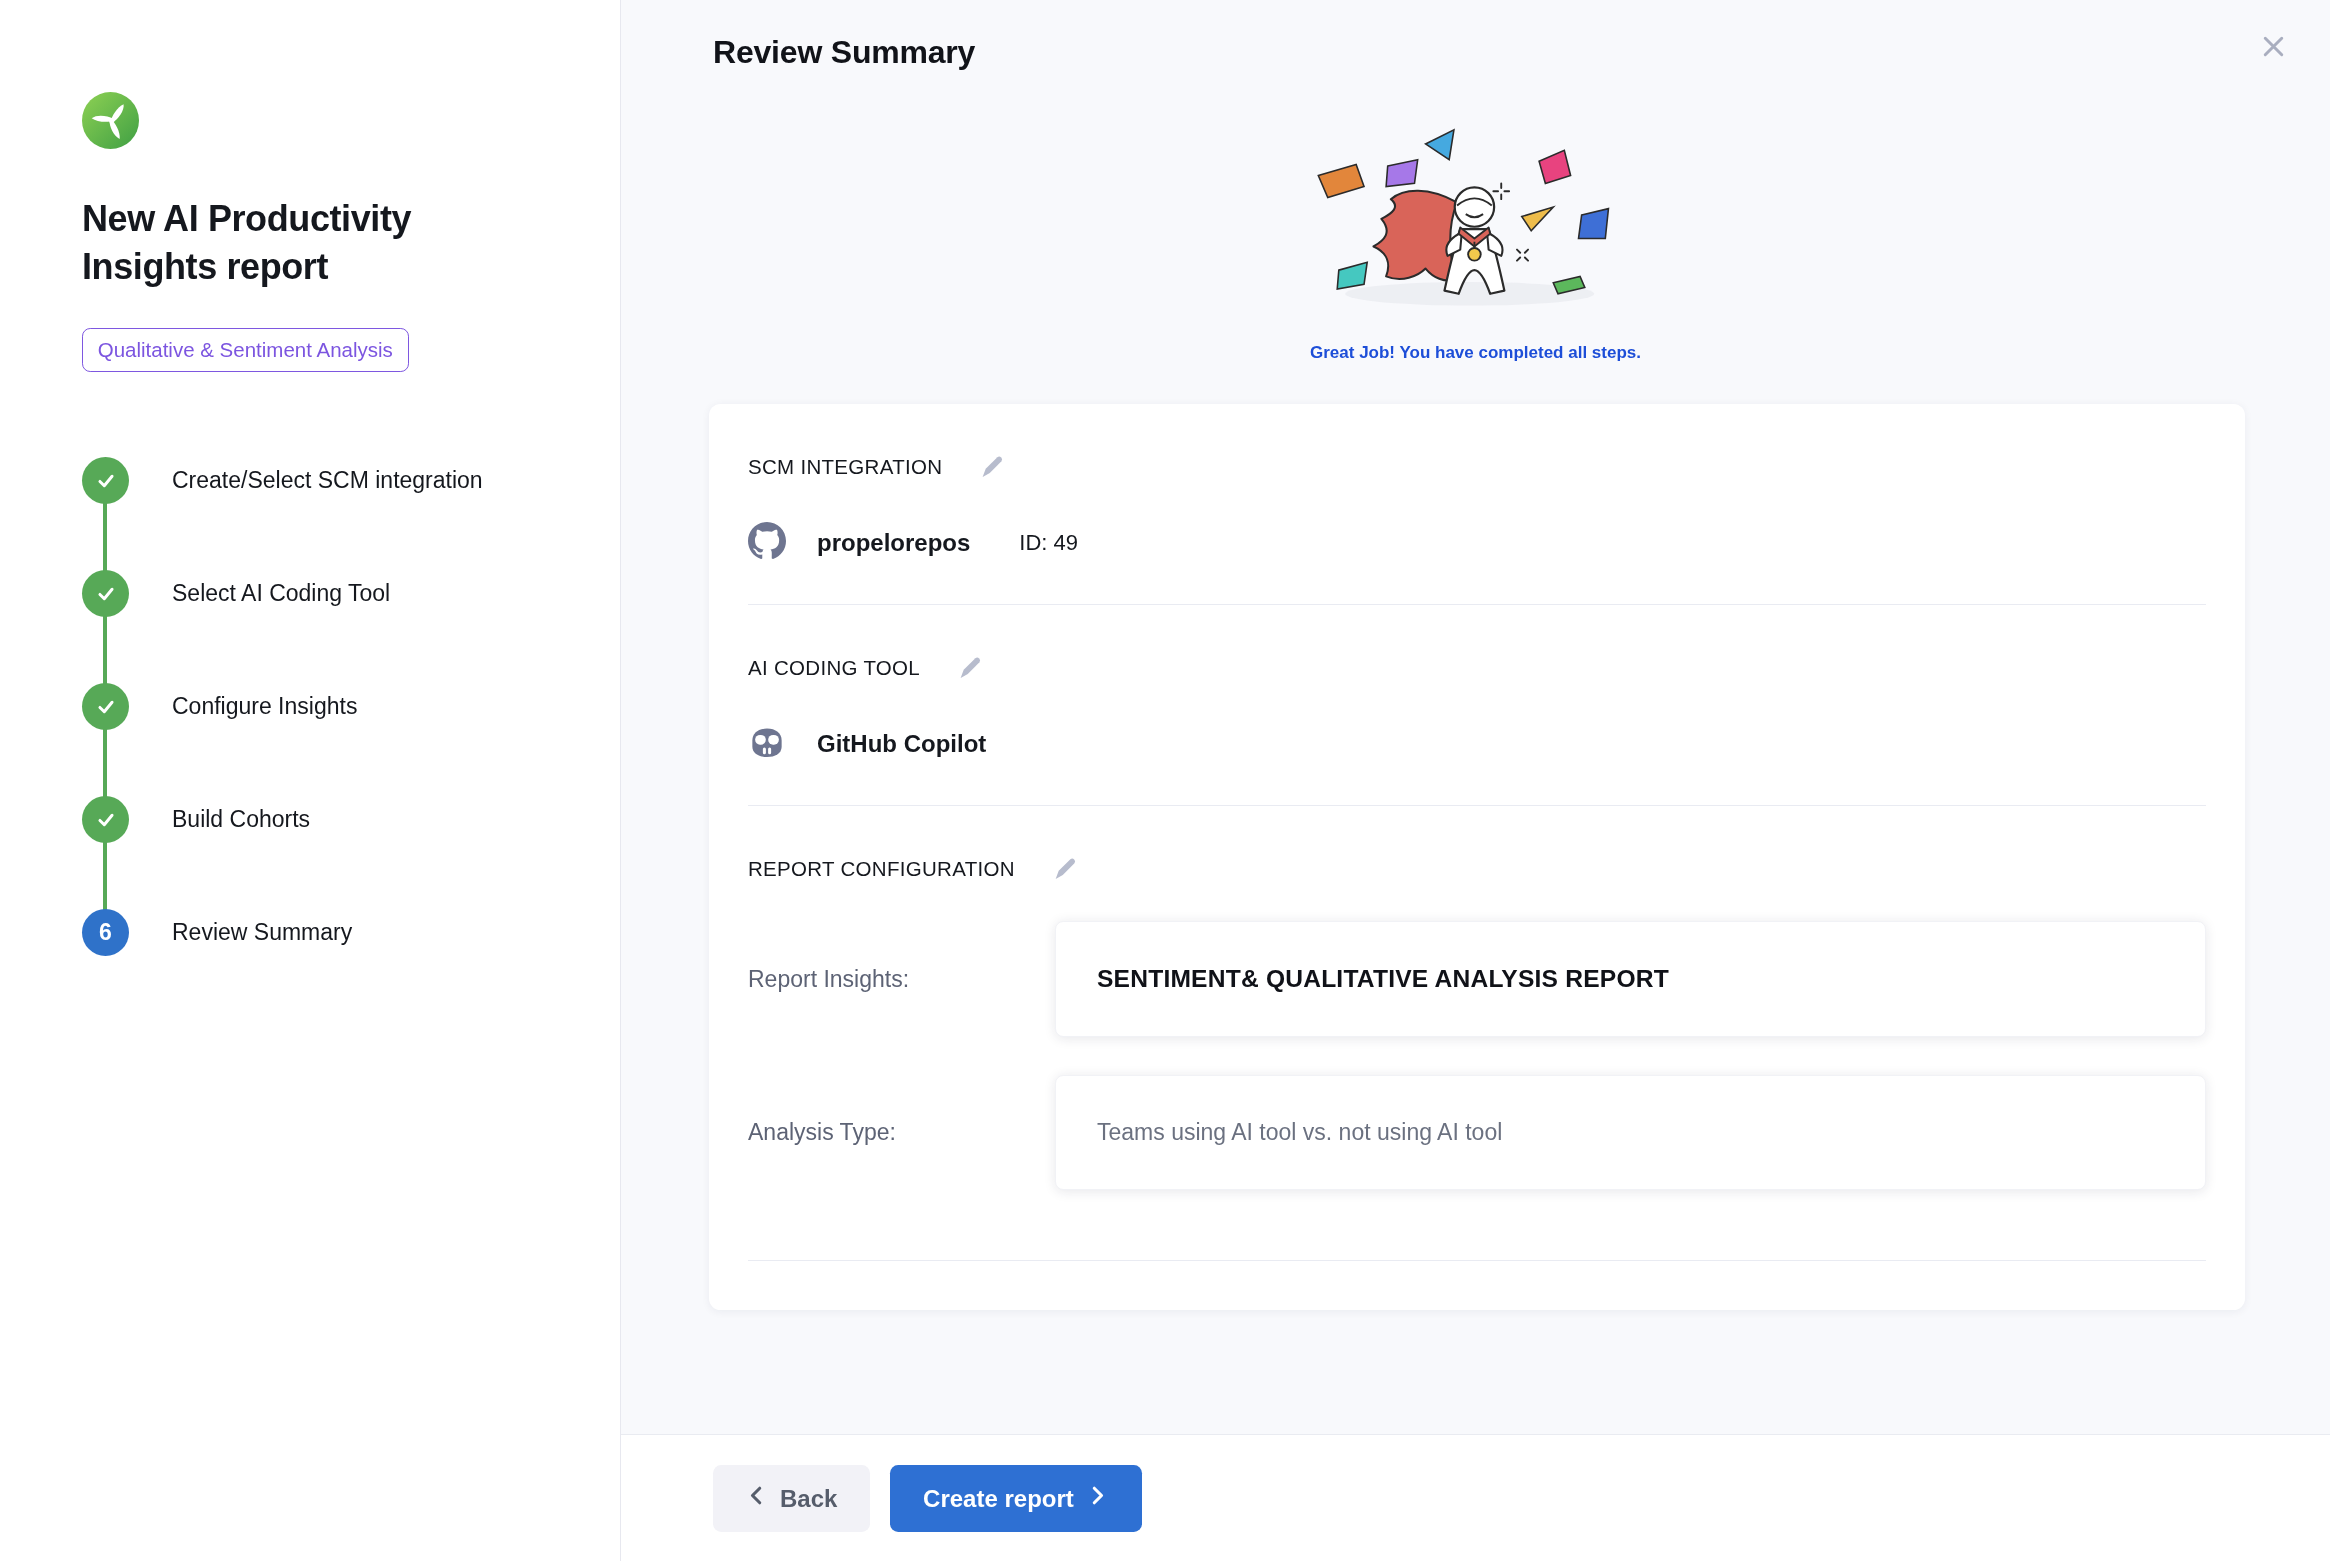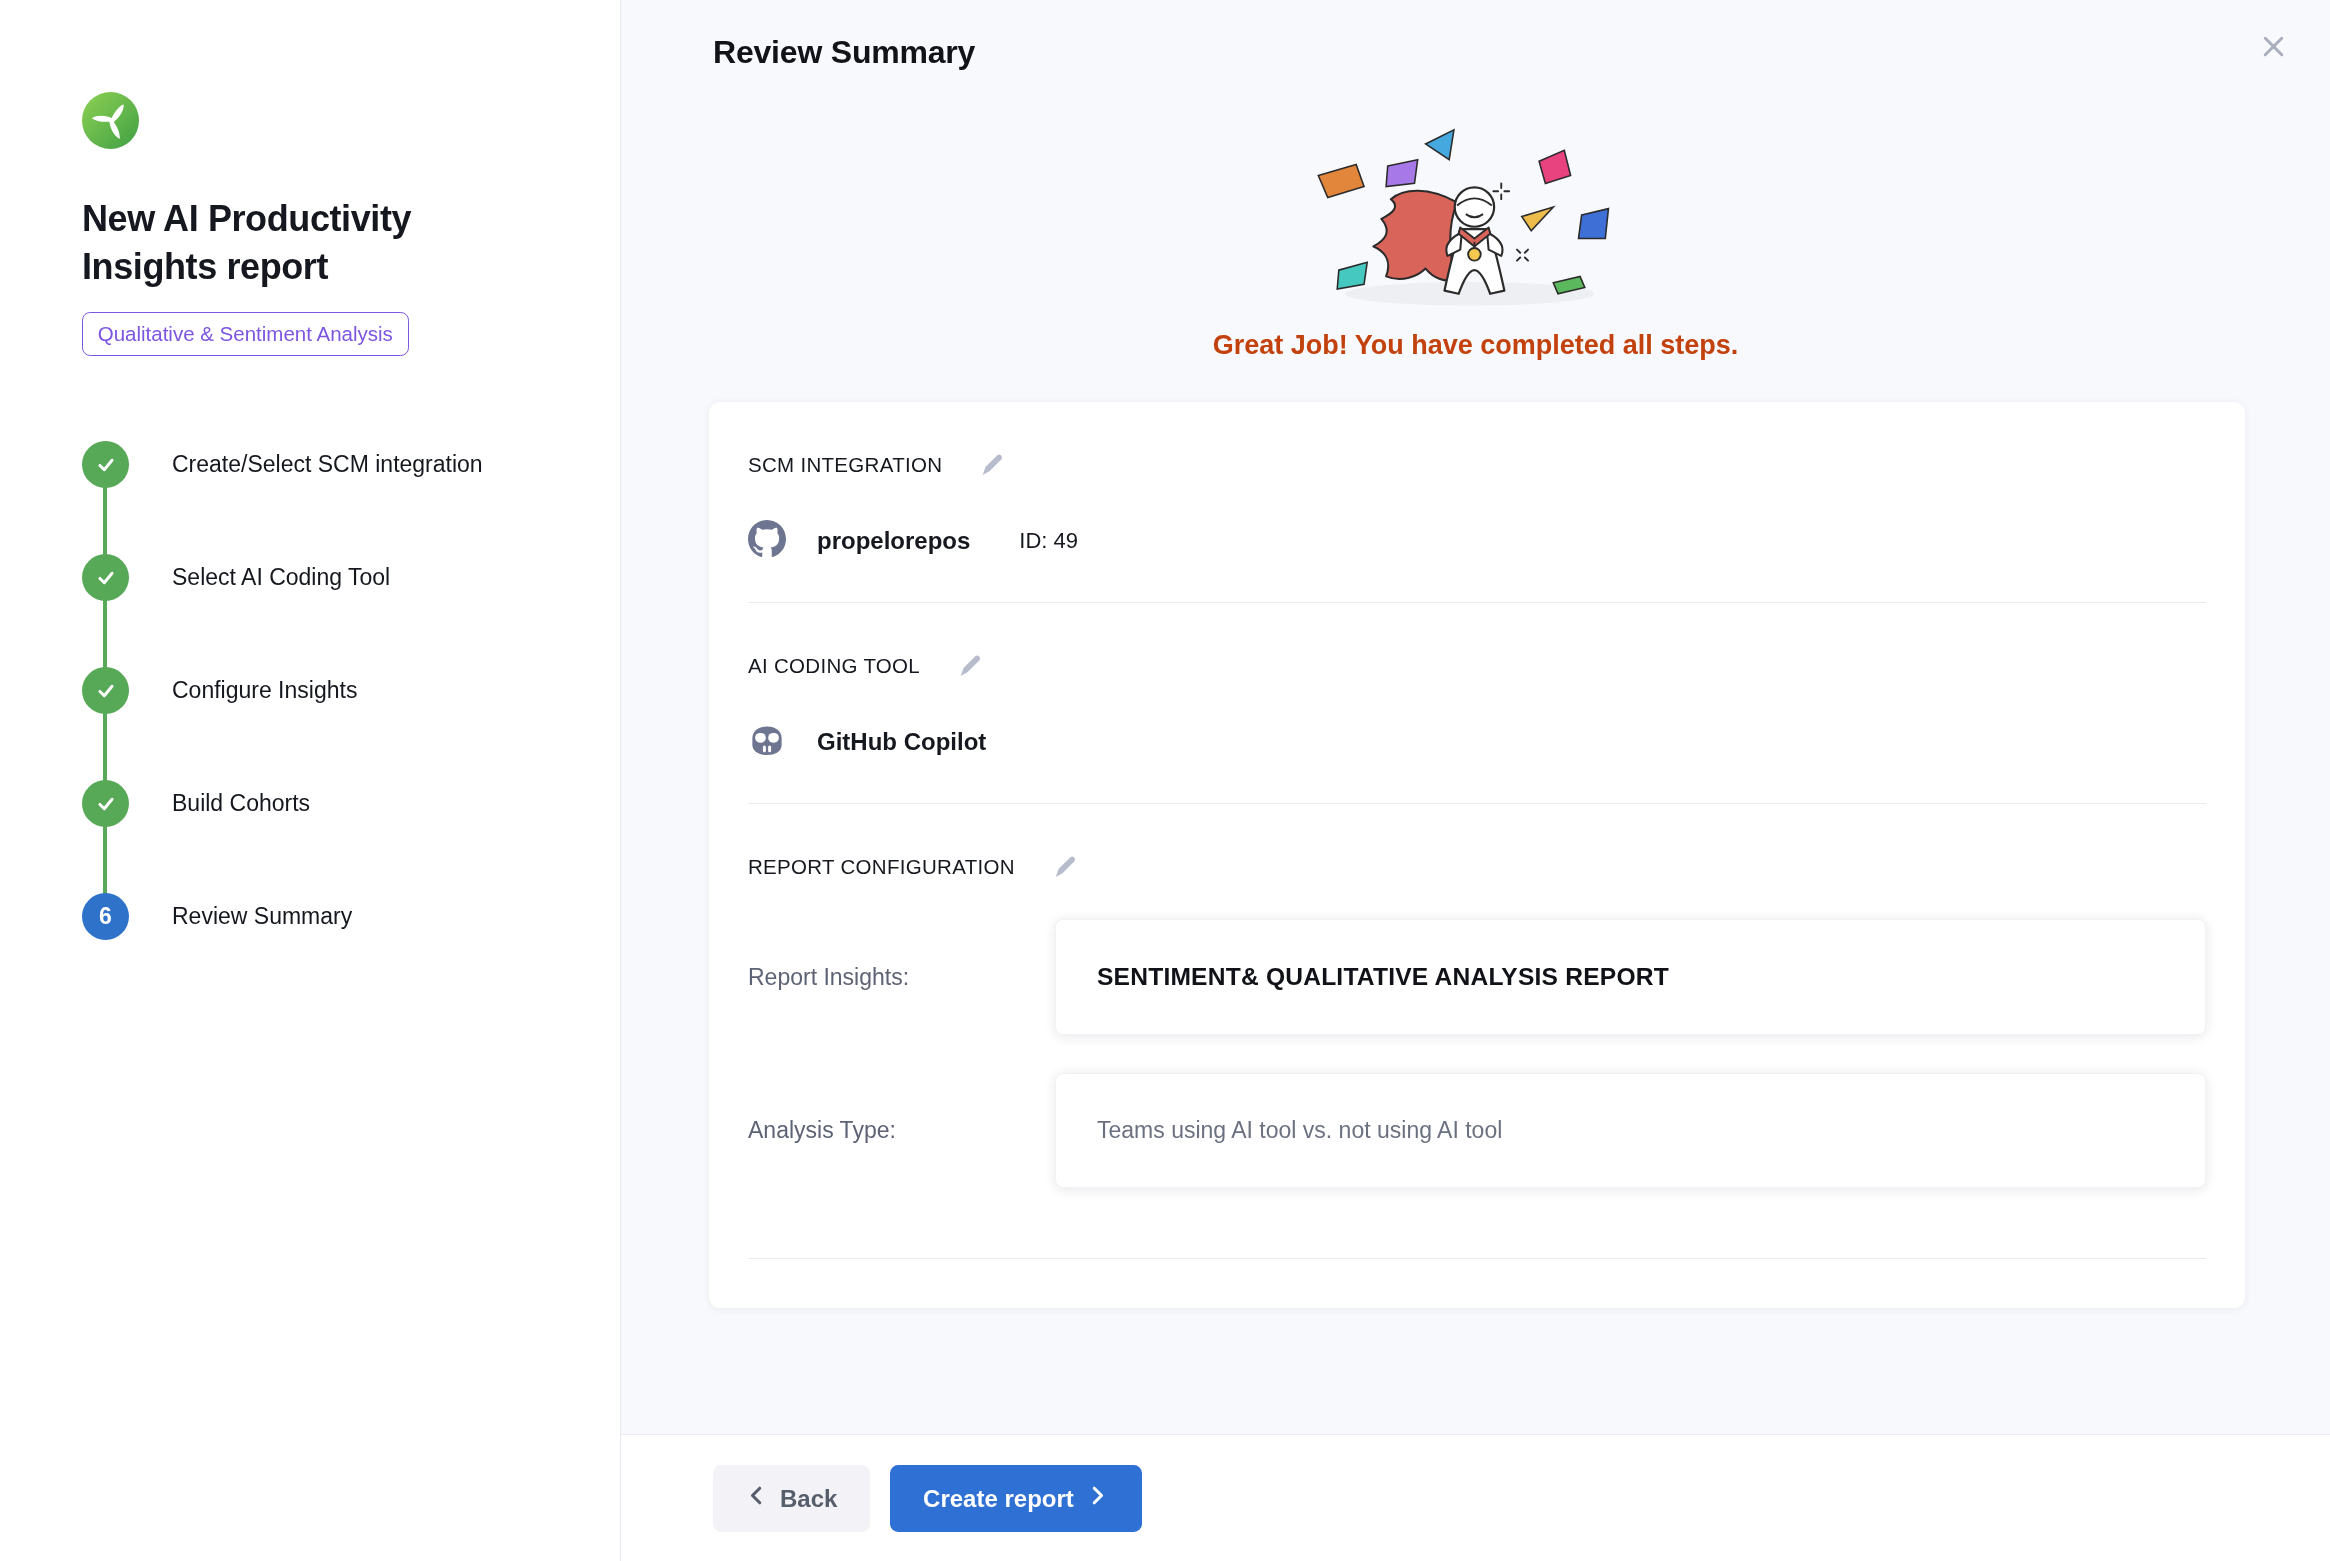--- a/index.html
+++ b/index.html
@@ -28,21 +28,21 @@
     margin-top: 46px;
     font-size: 36px;
     font-weight: 700;
     color: #15181e;
     line-height: 1.32;
     letter-spacing: -0.4px;
     max-width: 442px;
   }
   .badge {
     display: inline-block;
-    margin-top: 22px;
+    margin-top: 38px;
     border: 1.6px solid #7e57e0;
     color: #7c55e0;
     border-radius: 8.2px;
     padding: 9px 14.7px;
     font-size: 20.5px;
   }
   .steps { position: relative; margin-top: 85px; }
   .steps::before {
     content: "";
     position: absolute;
@@ -108,24 +108,24 @@
     height: 36px;
     cursor: pointer;
     display: flex;
     align-items: center;
     justify-content: center;
   }
   .content { flex: 1 1 auto; overflow: hidden; }
   .hero { text-align: center; }
   .hero-illustration { margin-top: 43px; }
   .hero-title {
-    margin-top: 8px;
-    font-size: 27px;
+    margin-top: 21px;
+    font-size: 17px;
     font-weight: 600;
-    color: #c2410c;
+    color: #1d4ed8;
   }
   .hero-subtitle {
     margin-top: 19.7px;
     font-size: 21px;
     color: #20242d;
   }
 
   
   .card {
     margin: 41px 85px 0 88px;

